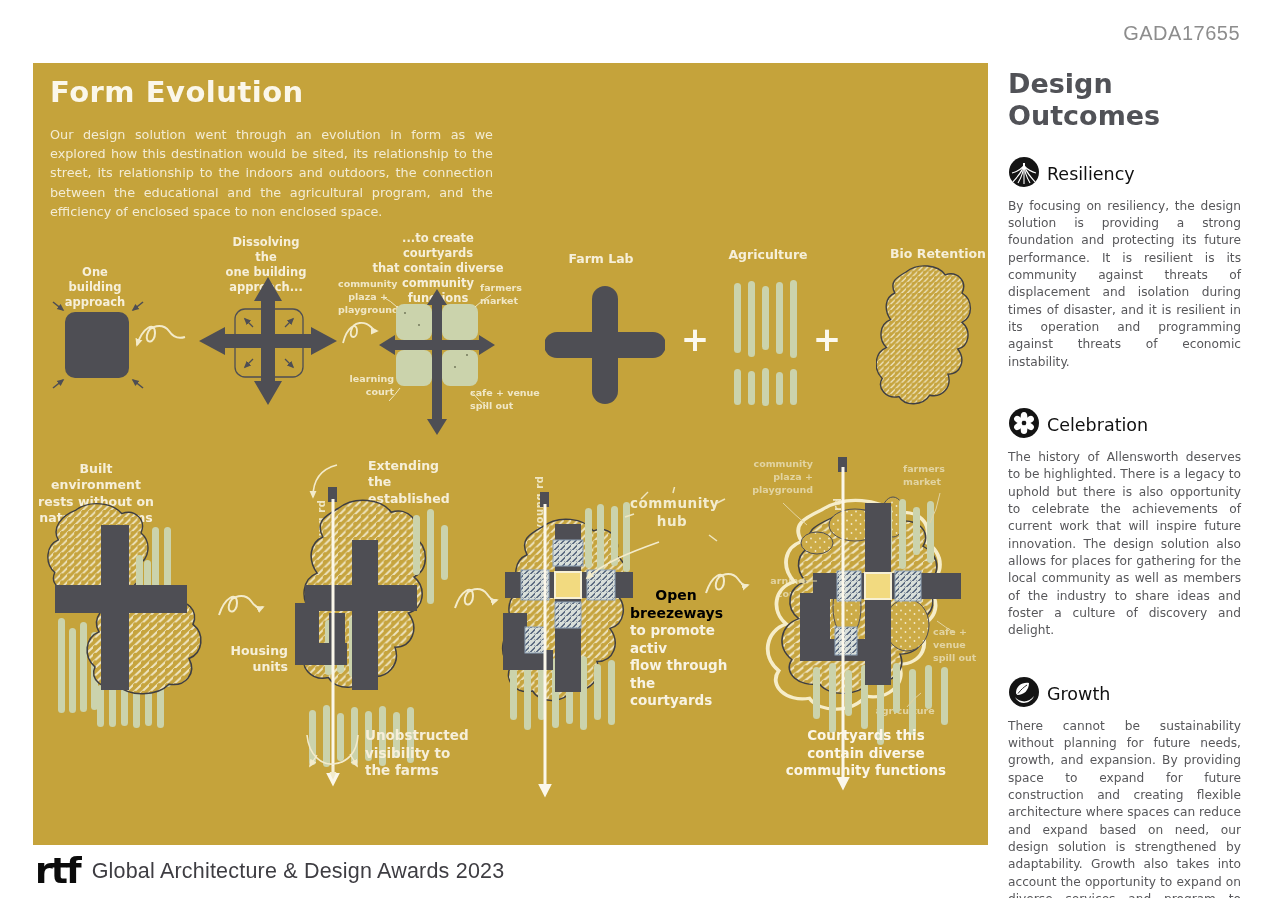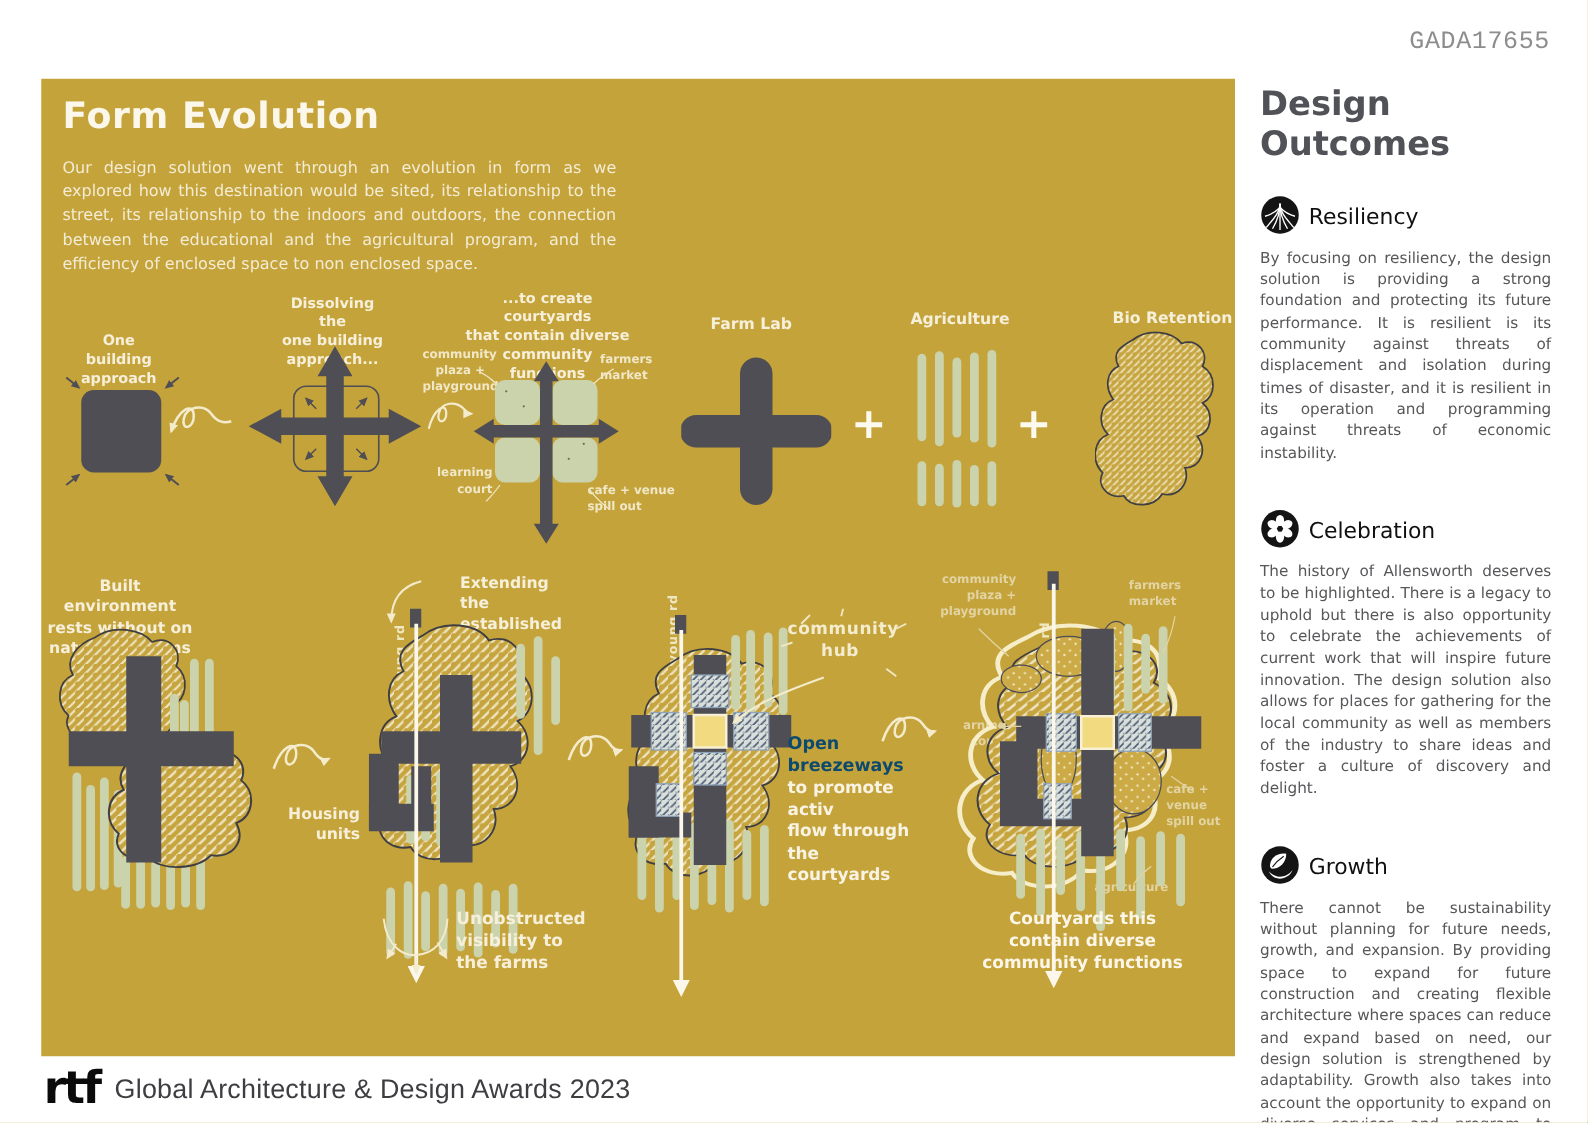--- a/index.html
+++ b/index.html
@@ -1,27 +1,27 @@
 <!DOCTYPE html>
 <html><head>
 <meta charset="utf-8">
 <style>
   html,body{margin:0;padding:0;background:#fff;}
   .page{position:relative;width:1270px;height:898px;background:#ffffff;overflow:hidden;font-family:"DejaVu Sans",sans-serif;}
-  .gada{position:absolute;left:1020px;top:22px;width:220px;text-align:right;font-family:Liberation Mono, monospace;font-size:20px;color:#8d8d8d;letter-spacing:.5px;}
+  .gada{position:absolute;left:1020px;top:22px;width:220px;text-align:right;font-family:Liberation Sans, sans-serif;font-size:20px;color:#8d8d8d;letter-spacing:.5px;}
   .board{position:absolute;left:33px;top:63px;width:955px;height:782px;background:#C5A33B;overflow:hidden;}
   .board-title{position:absolute;left:17px;top:12px;font-size:29px;font-weight:bold;color:#FBF7EA;letter-spacing:.5px;}
   .board-intro{position:absolute;left:17px;top:62px;width:443px;font-size:12.8px;line-height:1.5;color:#F3ECD4;text-align:justify;white-space:normal;}
   .lbl{position:absolute;font-weight:bold;white-space:pre-line;color:#F6EFD9;line-height:1.3;}
   .c{text-align:center}.r{text-align:right}
   .s11{font-size:11.5px}.s12{font-size:12.5px}.s13{font-size:13.5px}
   .tag{font-size:9.5px;color:#F0E7C6;line-height:1.35;}
   .tag2{font-size:9.5px;color:#E2D4A2;line-height:1.35;}
   .hub{color:#F3ECCE;font-size:13.5px;letter-spacing:.5px;}
-  .breeze{color:#0c4a6e;font-size:14px;}
+  .breeze{color:#000000;font-size:14px;text-align:center;}
   .breezenote{color:#F8F3E3;font-size:13.5px;}
   .plus{position:absolute;width:36px;height:40px;text-align:center;line-height:40px;font-size:34px;font-weight:bold;color:#FCF9EF;}
   .vert{position:absolute;width:65px;height:14px;text-align:center;transform:rotate(-90deg);font-size:10px;font-weight:bold;color:#EFE6C2;letter-spacing:.6px;}
   .dg{position:absolute;}
   .sidebar{position:absolute;left:1008px;top:68px;width:233px;}
   .sb-title{font-size:27px;font-weight:bold;color:#515257;line-height:1.18;white-space:pre-line;margin:0 0 24px 0;}
   .section{margin-top:0;}
   .section + .section{margin-top:36px;}
   .sec-head{display:flex;align-items:center;gap:7px;margin-bottom:6px;}
   .sec-head h3{margin:0;font-size:17.5px;font-weight:normal;color:#101010;}

